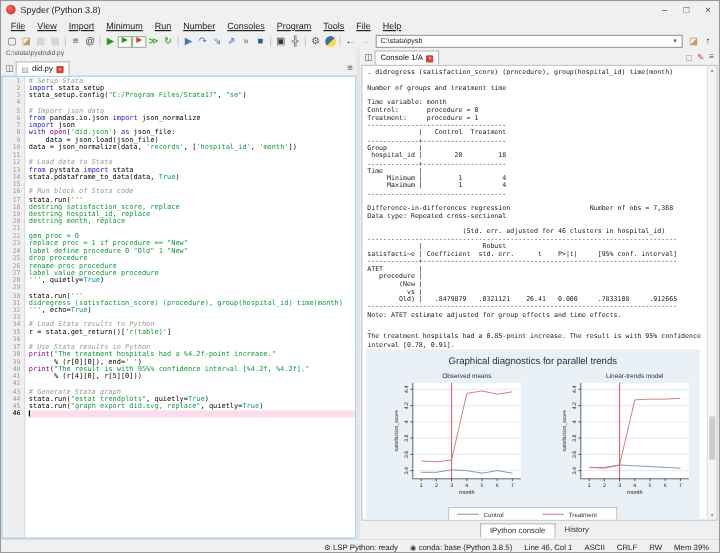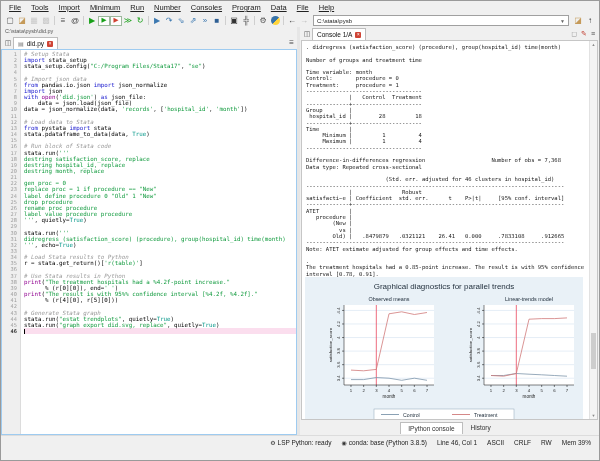--- a/index.html
+++ b/index.html
@@ -77,31 +77,40 @@
   .statusbar{height:13px;display:flex;align-items:center;justify-content:flex-end;gap:10px;font-size:6.5px;
              color:#222;padding-right:8px;background:#f0f0f0;border-top:1px solid #dcdcdc;}
   .status-item{display:flex;align-items:center;gap:2px;white-space:nowrap;}
   .status-icon{font-size:6px;color:#333;}
 </style>
 </head>
 <body>
 
 <div id="app">
 
+  <div class="titlebar">
+    <span class="app-icon"></span>
+    <span>Spyder (Python 3.8)</span>
+    <div class="win-controls">
+      <span class="win-btn">–</span>
+      <span class="win-btn">□</span>
+      <span class="win-btn">×</span>
+    </div>
+  </div>
 
   <div class="menubar">
       <span class="menu-item">File</span>
-      <span class="menu-item">Tools</span>
+      <span class="menu-item">View</span>
       <span class="menu-item">Import</span>
       <span class="menu-item">Minimum</span>
       <span class="menu-item">Run</span>
       <span class="menu-item">Number</span>
       <span class="menu-item">Consoles</span>
       <span class="menu-item">Program</span>
-      <span class="menu-item">Data</span>
+      <span class="menu-item">Tools</span>
       <span class="menu-item">File</span>
       <span class="menu-item">Help</span>
     </div>
 
   <div class="toolbar">
     <span id="toolbar-icons" style="display:flex;align-items:center;">
         <span class="tbtn" style="color: rgb(85, 85, 85);">▢</span>
         <span class="tbtn" style="color: rgb(197, 154, 89);">◪</span>
         <span class="tbtn" style="color: rgb(201, 201, 201);">▦</span>
         <span class="tbtn" style="color: rgb(201, 201, 201);">▩</span>

